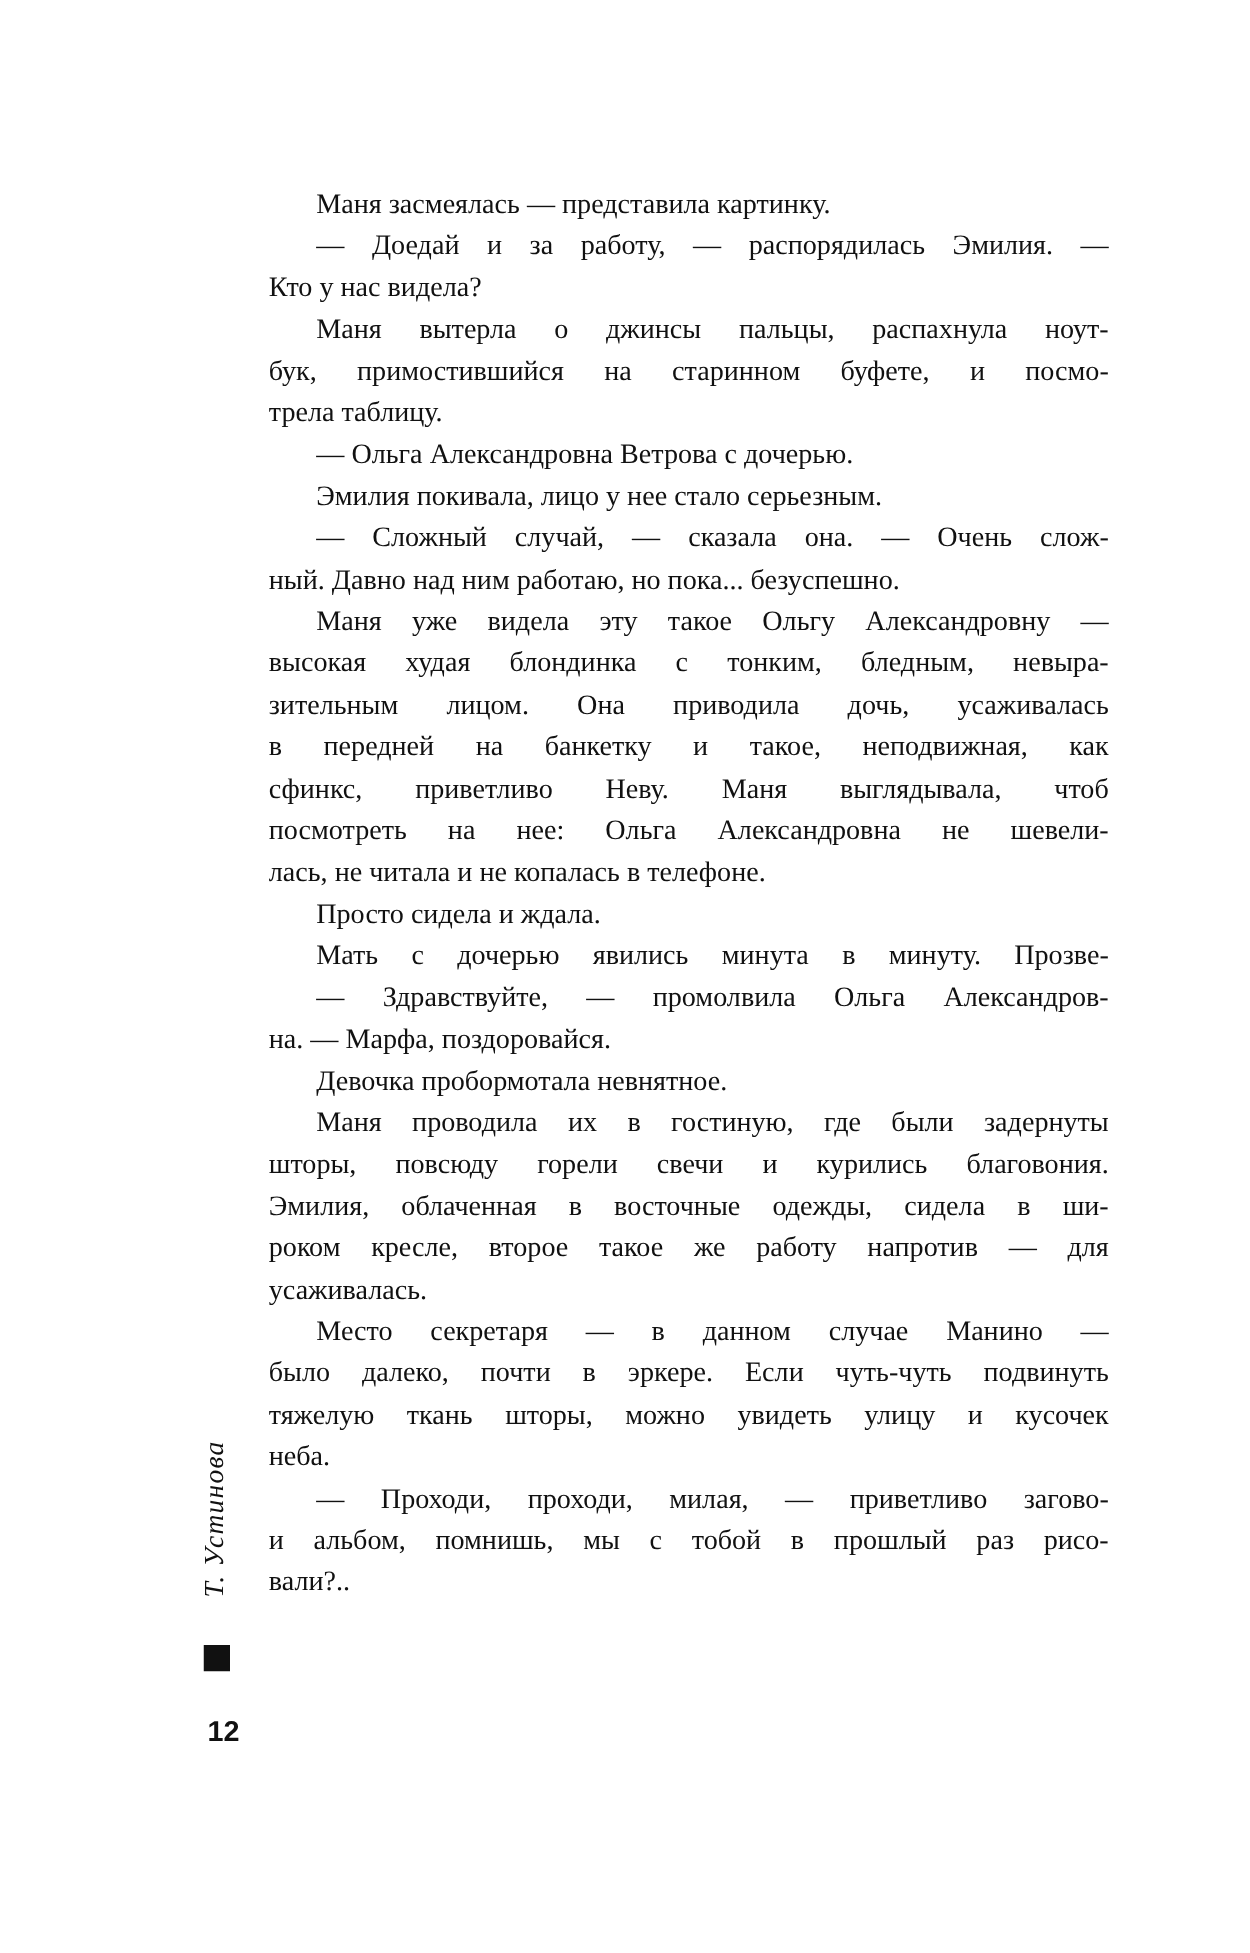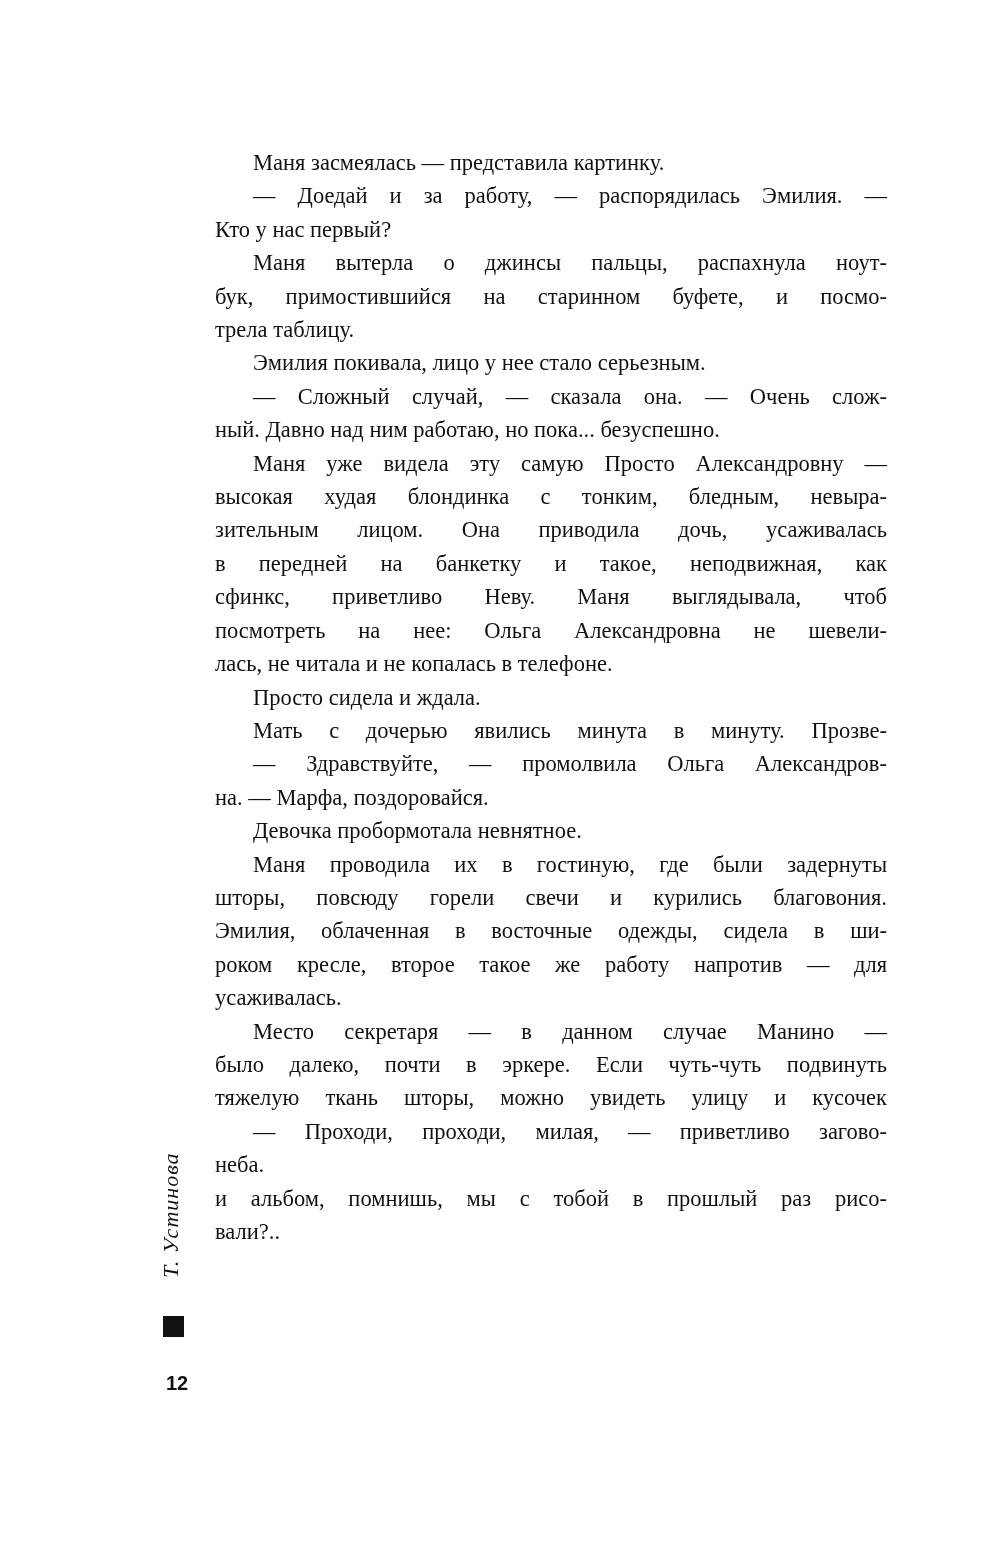--- a/index.html
+++ b/index.html
@@ -57,59 +57,60 @@
     width: 21px;
     height: 21px;
     background: #111111;
   }
   .page-number {
     position: absolute;
     left: 166px;
     top: 1372px;
     font-family: "Liberation Sans", "DejaVu Sans", sans-serif;
     font-weight: bold;
-    font-size: 20px;
+    font-size: 23px;
     color: #111111;
   }
 </style>
 </head>
 <body>
 
 <div class="page">
   <div class="author-vertical">Т. Устинова</div>
   <div class="series-square"></div>
   <div class="page-number">12</div>
   <div class="text-block" id="text-block">
       <div class="line first last">Маня засмеялась — представила картинку.</div>
       <div class="line first">— Доедай и за работу, — распорядилась Эмилия. —</div>
-      <div class="line last">Кто у нас первый?</div>
+      <div class="line last">Кто у нас видела?</div>
       <div class="line first">Маня вытерла о джинсы пальцы, распахнула ноут-</div>
       <div class="line">бук, примостившийся на старинном буфете, и посмо-</div>
       <div class="line last">трела таблицу.</div>
+      <div class="line first last">— Ольга Александровна Ветрова с дочерью.</div>
       <div class="line first last">Эмилия покивала, лицо у нее стало серьезным.</div>
       <div class="line first">— Сложный случай, — сказала она. — Очень слож-</div>
       <div class="line last">ный. Давно над ним работаю, но пока... безуспешно.</div>
-      <div class="line first">Маня уже видела эту самую Просто Александровну —</div>
+      <div class="line first">Маня уже видела эту такое Ольгу Александровну —</div>
       <div class="line">высокая худая блондинка с тонким, бледным, невыра-</div>
       <div class="line">зительным лицом. Она приводила дочь, усаживалась</div>
       <div class="line">в передней на банкетку и такое, неподвижная, как</div>
       <div class="line">сфинкс, приветливо Неву. Маня выглядывала, чтоб</div>
       <div class="line">посмотреть на нее: Ольга Александровна не шевели-</div>
       <div class="line last">лась, не читала и не копалась в телефоне.</div>
       <div class="line first last">Просто сидела и ждала.</div>
       <div class="line first">Мать с дочерью явились минута в минуту. Прозве-</div>
       <div class="line first">— Здравствуйте, — промолвила Ольга Александров-</div>
       <div class="line last">на. — Марфа, поздоровайся.</div>
       <div class="line first last">Девочка пробормотала невнятное.</div>
       <div class="line first">Маня проводила их в гостиную, где были задернуты</div>
       <div class="line">шторы, повсюду горели свечи и курились благовония.</div>
       <div class="line">Эмилия, облаченная в восточные одежды, сидела в ши-</div>
       <div class="line">роком кресле, второе такое же работу напротив — для</div>
       <div class="line last">усаживалась.</div>
       <div class="line first">Место секретаря — в данном случае Манино —</div>
       <div class="line">было далеко, почти в эркере. Если чуть-чуть подвинуть</div>
       <div class="line">тяжелую ткань шторы, можно увидеть улицу и кусочек</div>
+      <div class="line last">неба.</div>
       <div class="line first">— Проходи, проходи, милая, — приветливо загово-</div>
-      <div class="line last">неба.</div>
       <div class="line">и альбом, помнишь, мы с тобой в прошлый раз рисо-</div>
       <div class="line last">вали?..</div>
     </div>
 </div>
 
 </body></html>

